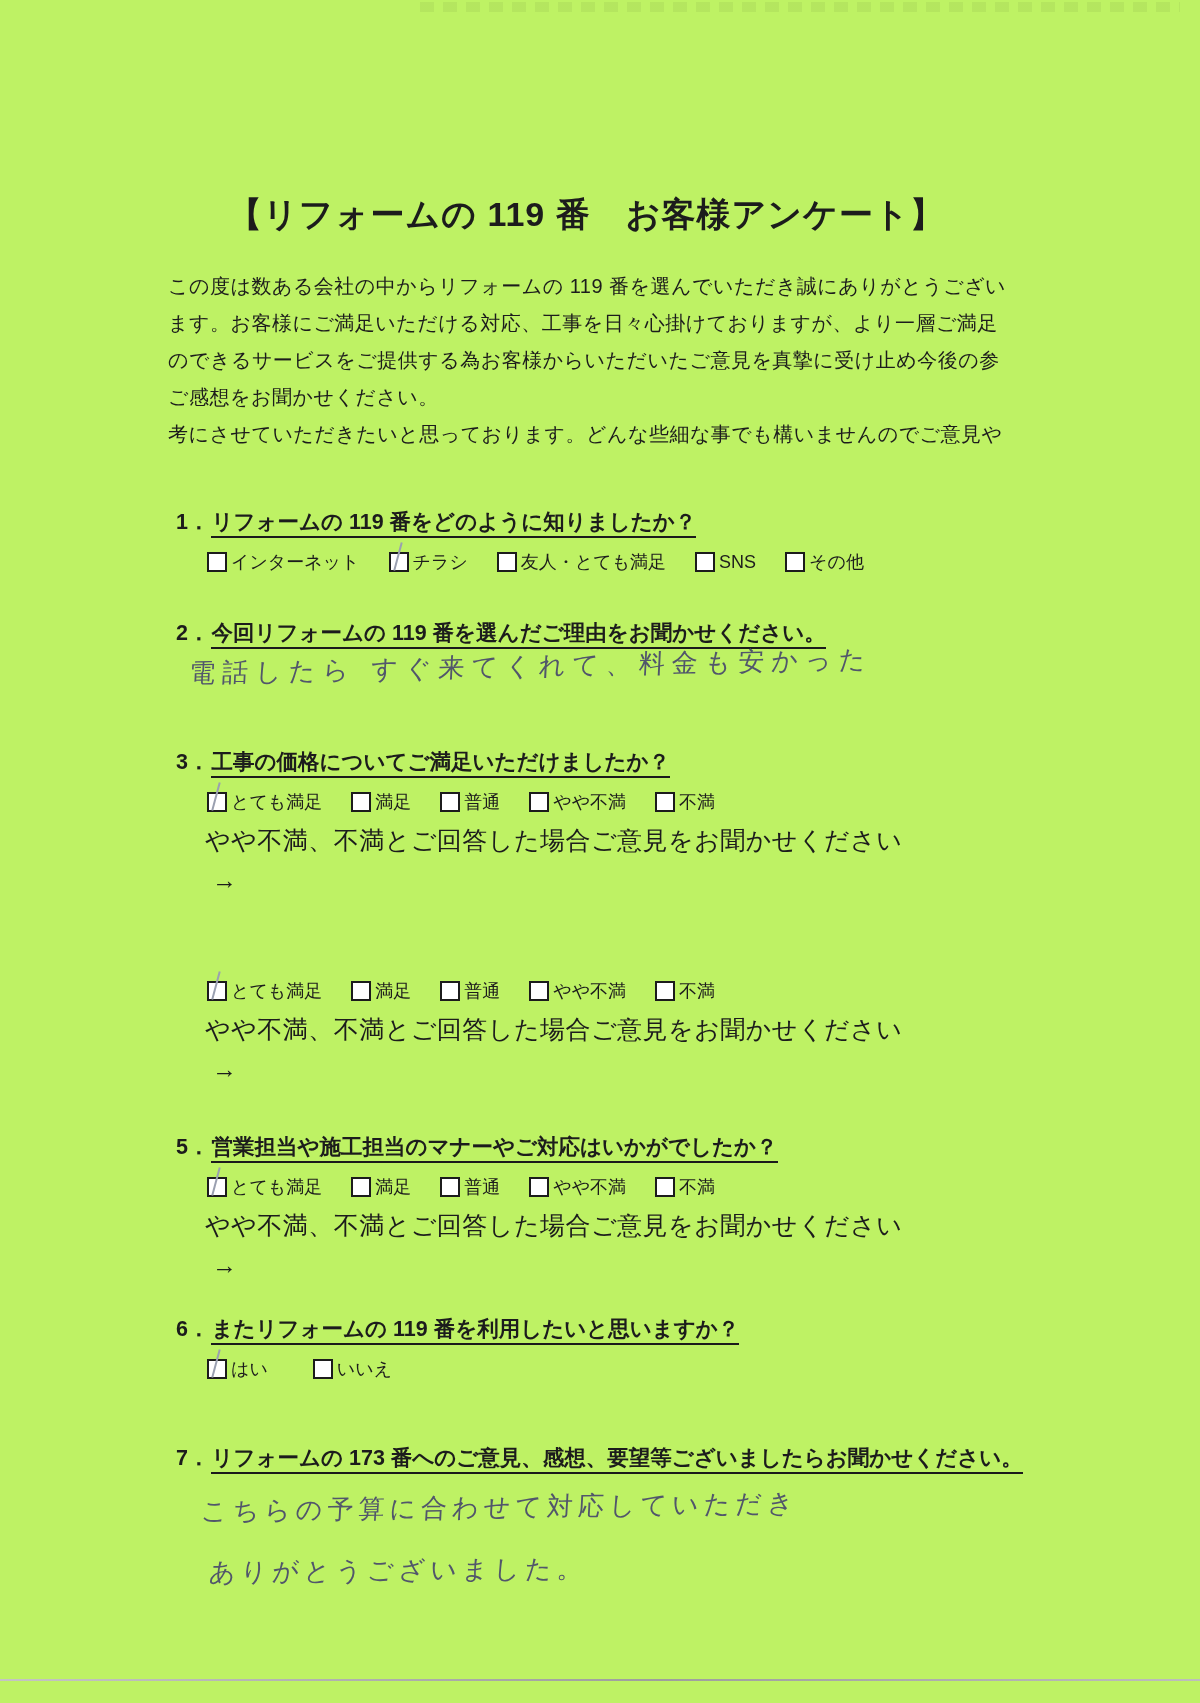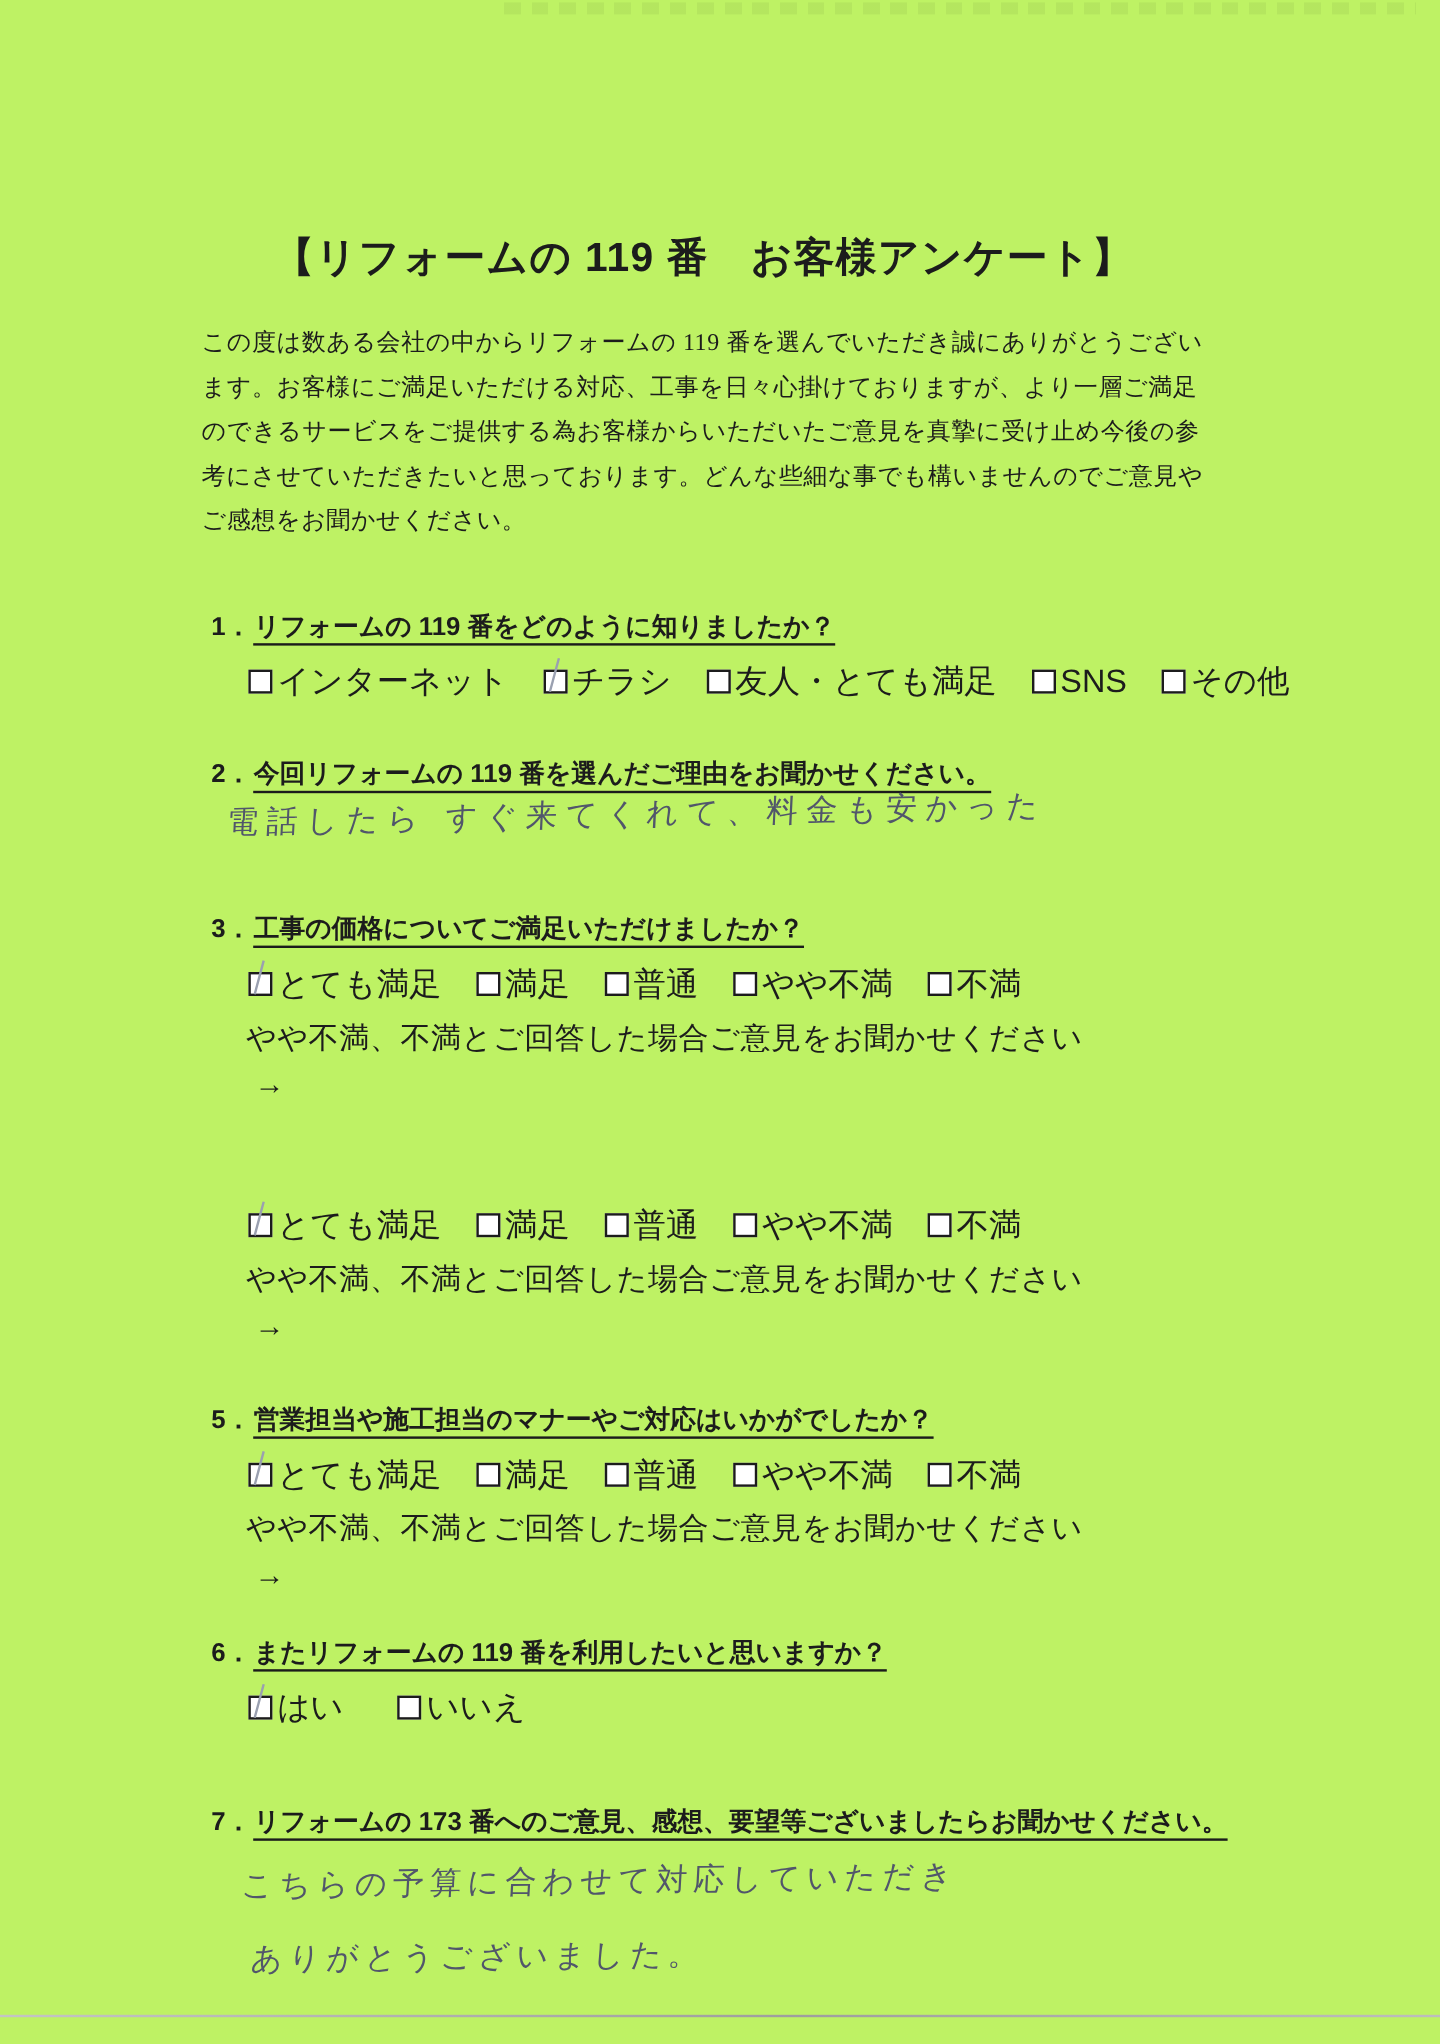--- a/index.html
+++ b/index.html
@@ -7,26 +7,26 @@
     --pen:#51566b;
     --check:#9aa0b0;
   }
   html,body{margin:0;padding:0;background:#ffffff;}
   .sheet{
     position:relative;width:1200px;height:1703px;background:#bef264;overflow:hidden;
     font-family:"Liberation Sans","DejaVu Sans",sans-serif;color:var(--ink);
   }
   .content{position:absolute;left:168px;top:192px;width:940px;}
   .doc-title{font-size:34px;font-weight:bold;letter-spacing:1px;margin-left:60px;white-space:nowrap;}
-  .intro{margin-top:30px;font-size:20px;line-height:37px;letter-spacing:0.5px;font-family:Liberation Serif, serif;}
+  .intro{margin-top:30px;font-size:20px;line-height:37px;letter-spacing:0.5px;}
   .intro div{white-space:nowrap;}
   .q-title{font-size:21.5px;font-weight:bold;white-space:nowrap;margin-left:8px;}
   .q-num{margin-right:2px;}
   .q-label{border-bottom:2px solid #1b1b1b;padding-bottom:2px;}
-  .options{display:flex;align-items:center;gap:29px;margin-left:39px;margin-top:14px;font-size:27px;white-space:nowrap;}
+  .options{display:flex;align-items:center;gap:29px;margin-left:39px;margin-top:14px;font-size:18px;white-space:nowrap;}
   .option{display:flex;align-items:center;}
   .cb{width:16px;height:16px;border:2px solid #1c1c1c;margin-right:4px;position:relative;flex:none;background:#fff;}
   .cb.checked::after{
     content:"";position:absolute;width:2px;height:29px;background:var(--check);
     left:6px;top:-12px;transform:rotate(15deg);
   }
   .followup{margin-left:37px;margin-top:10px;font-size:25px;letter-spacing:0.5px;white-space:nowrap;}
   .arrow{margin-left:44px;margin-top:9px;font-size:25px;}
   .handwriting{font-family:"DejaVu Sans",sans-serif;color:var(--pen);}
   .hw-q2{margin-left:22px;margin-top:9px;font-size:26px;letter-spacing:7px;transform:rotate(-1.2deg) skewX(-4deg);transform-origin:left top;white-space:nowrap;}
@@ -43,22 +43,22 @@
   <div class="bleed-top"></div>
 
   <div class="content">
 
     <div class="doc-title">【リフォームの 119 番　お客様アンケート】</div>
 
     <div class="intro">
       <div>この度は数ある会社の中からリフォームの 119 番を選んでいただき誠にありがとうござい</div>
       <div>ます。お客様にご満足いただける対応、工事を日々心掛けておりますが、より一層ご満足</div>
       <div>のできるサービスをご提供する為お客様からいただいたご意見を真摯に受け止め今後の参</div>
+      <div>ご感想をお聞かせください。</div>
       <div>考にさせていただきたいと思っております。どんな些細な事でも構いませんのでご意見や</div>
-      <div>ご感想をお聞かせください。</div>
     </div>
 
     <div class="q" style="margin-top:54px;">
       <div class="q-title">
         <span class="q-num">1．</span><span class="q-label">リフォームの 119 番をどのように知りましたか？</span>
       </div>
       <div class="options">
         <span class="option">
           <span class="cb"></span>
           <span>インターネット</span>

